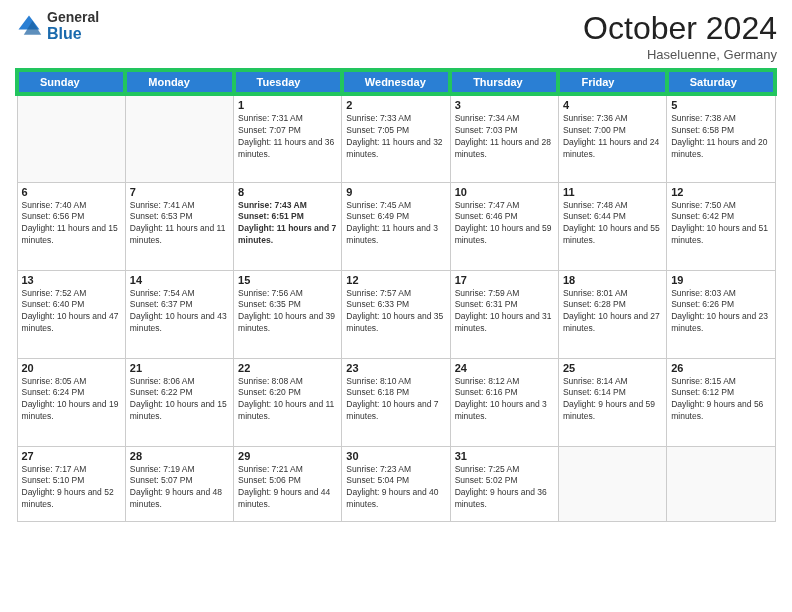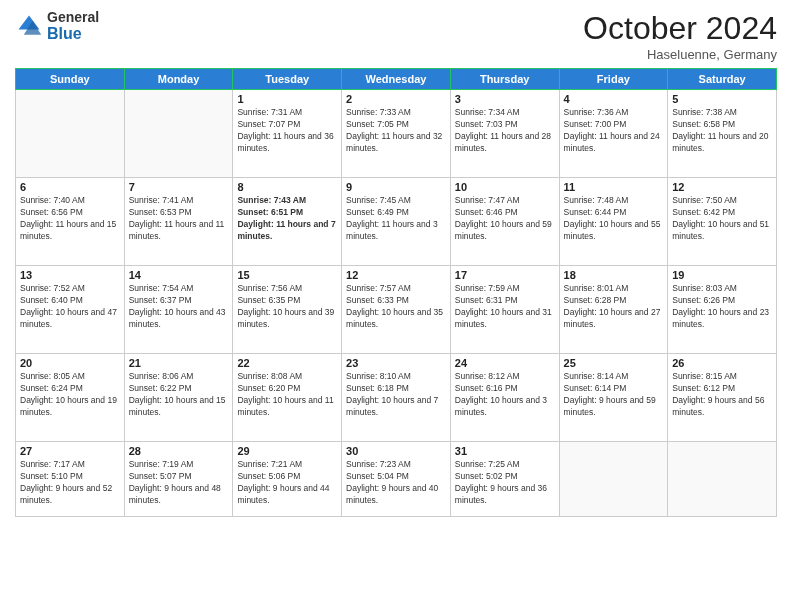--- a/index.html
+++ b/index.html
@@ -63,22 +63,22 @@
       width: 100%;
       border-collapse: collapse;
       table-layout: fixed;
     }
     thead tr th {
       background: #2a7fd4;
       color: #fff;
       font-size: 11px;
       font-weight: bold;
       padding: 4px 21px;
-      border: 1px solid #22c55e;
-      text-align: center;
+      border: 4px solid #22c55e;
+      text-align: left;
     }
     tbody tr td {
       border: 1px solid #ccc;
       vertical-align: top;
       padding: 3px 4px;
       font-size: 9px;
       color: #333;
       height: 88px;
     }
     .day-number {

